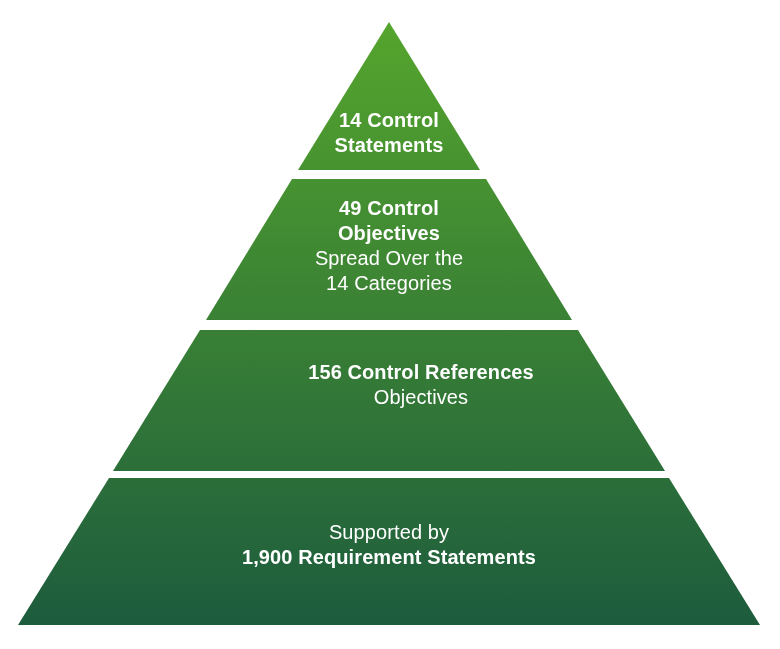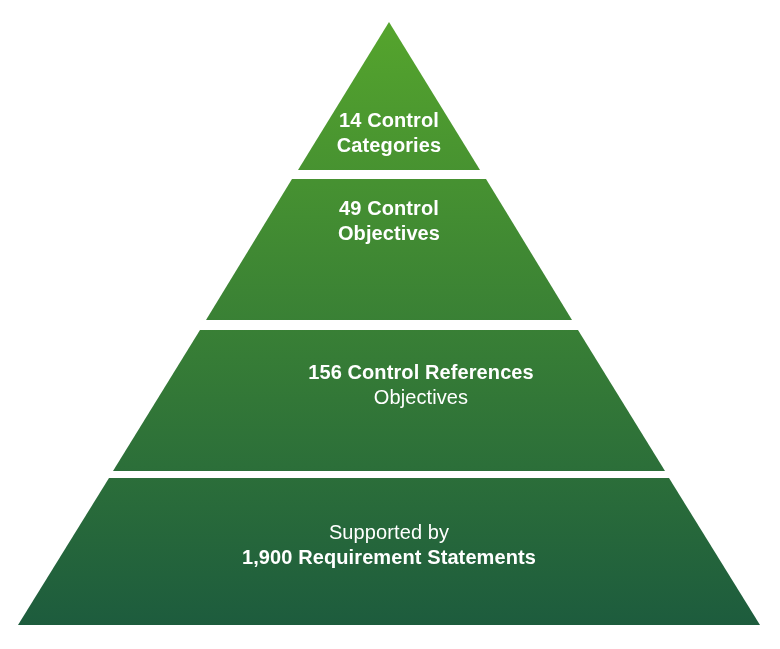--- a/index.html
+++ b/index.html
@@ -49,26 +49,28 @@
 
 <div class="canvas">
 
   <div class="tier-shape tier-0"></div>
   <div class="tier-shape tier-1"></div>
   <div class="tier-shape tier-2"></div>
   <div class="tier-shape tier-3"></div>
 
   <div class="tier-text tier-text-0">
     <div class="line bold">14 Control</div>
-    <div class="line bold">Categories</div>
+    <div class="line bold">Statements</div>
   </div>
 
   <div class="tier-text tier-text-1">
     <div class="line bold">49 Control</div>
     <div class="line bold">Objectives</div>
+    <div class="line">Spread Over the</div>
+    <div class="line">14 Categories</div>
   </div>
 
   <div class="tier-text tier-text-2">
     <div class="line bold">156 Control References</div>
     <div class="line">Objectives</div>
   </div>
 
   <div class="tier-text tier-text-3">
     <div class="line">Supported by</div>
     <div class="line bold">1,900 Requirement Statements</div>

